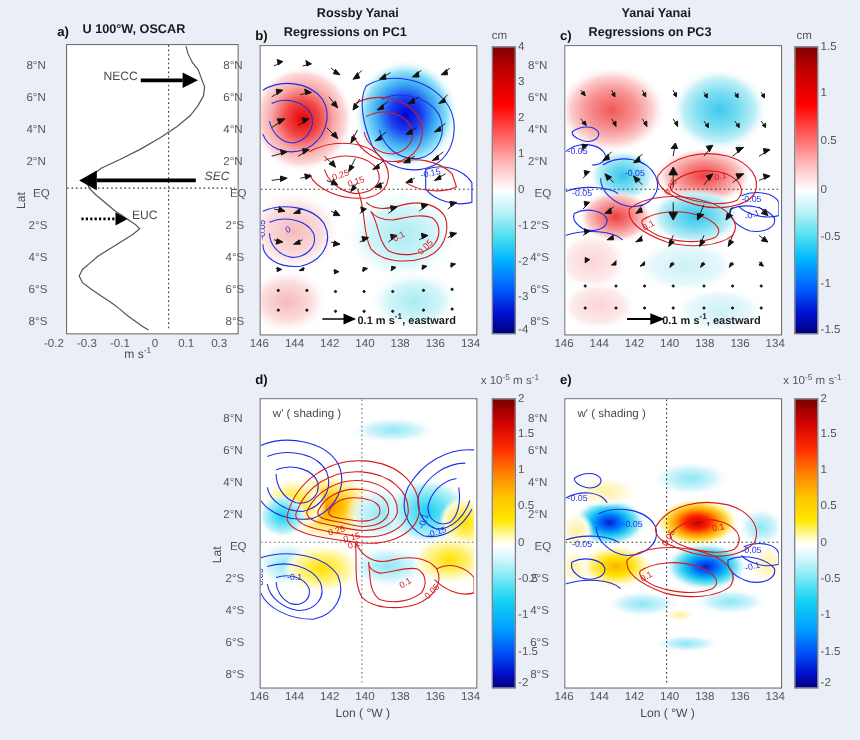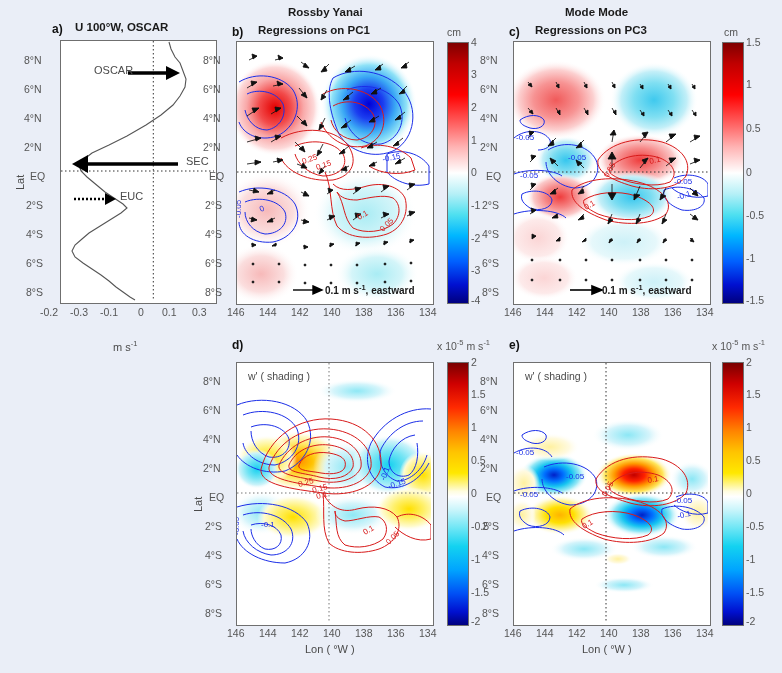--- a/index.html
+++ b/index.html
@@ -53,43 +53,43 @@
   <div class="vlabel">Lat</div>
 </div>
 
 <div class="abs tick" style="left:40px;top:306px;">-0.2</div>
 <div class="abs tick" style="left:70px;top:306px;">-0.3</div>
 <div class="abs tick" style="left:100px;top:306px;">-0.1</div>
 <div class="abs tick" style="left:138px;top:306px;">0</div>
 <div class="abs tick" style="left:162px;top:306px;">0.1</div>
 <div class="abs tick" style="left:192px;top:306px;">0.3</div>
 
-<div class="abs txt" style="left:113px;top:339px;">
+<div class="abs txt" style="left:113px;top:314px;">
   <span>m s</span><span class="sup">-1</span>
 </div>
 
 <svg class="abs" style="left:60px;top:40px;" width="155" height="262">
 
   <g>
     <line x1="68" y1="33" x2="106" y2="33" stroke="#000" stroke-width="3.5"></line>
     <polygon points="106,26 120,33 106,40" fill="#000"></polygon>
   </g>
 
   <g>
     <line x1="28" y1="124" x2="118" y2="124" stroke="#000" stroke-width="3.5"></line>
     <polygon points="28,115 12,124 28,133" fill="#000"></polygon>
   </g>
 
   <g>
     <line x1="14" y1="159" x2="45" y2="159" stroke="#000" stroke-width="2.6" stroke-dasharray="2,2"></line>
     <polygon points="45,153 56,159 45,165" fill="#000"></polygon>
   </g>
 </svg>
-<div class="abs txt" style="left:94px;top:64px;">OSCAR</div>
-<div class="abs txt" style="left:186px;top:155px;">SEC</div>
+<div class="abs txt" style="left:94px;top:64px;">NECC</div>
+<div class="abs txt" style="left:186px;top:155px;font-style:italic;">SEC</div>
 <div class="abs txt" style="left:120px;top:190px;">EUC</div>
 
 <div class="abs txtb" style="left:288px;top:6px;">Rossby Yanai</div>
 <div class="abs panel-letter" style="left:232px;top:25px;">b)</div>
 <div class="abs txtb" style="left:258px;top:24px;">Regressions on PC1</div>
 
 <div class="axbox" style="left:236px;top:41px;width:196px;height:262px;">
   <svg width="194" height="260" viewBox="0 0 194 260">
     <defs>
       <radialGradient id="bR1" cx="50%" cy="50%" r="50%">
@@ -433,21 +433,21 @@
 <div class="abs tick" style="left:471px;top:36px;">4</div>
 <div class="abs tick" style="left:471px;top:68px;">3</div>
 <div class="abs tick" style="left:471px;top:101px;">2</div>
 <div class="abs tick" style="left:471px;top:134px;">1</div>
 <div class="abs tick" style="left:471px;top:166px;">0</div>
 <div class="abs tick" style="left:471px;top:199px;">-1</div>
 <div class="abs tick" style="left:471px;top:232px;">-2</div>
 <div class="abs tick" style="left:471px;top:264px;">-3</div>
 <div class="abs tick" style="left:471px;top:294px;">-4</div>
 
-<div class="abs txtb" style="left:565px;top:6px;">Mode Mode</div>
+<div class="abs txtb" style="left:565px;top:6px;">Yanai Yanai</div>
 <div class="abs panel-letter" style="left:509px;top:25px;">c)</div>
 <div class="abs txtb" style="left:535px;top:24px;">Regressions on PC3</div>
 
 <div class="axbox" style="left:513px;top:41px;width:196px;height:262px;">
   <svg width="194" height="260" viewBox="0 0 194 260">
     <defs>
       <radialGradient id="cR1" cx="50%" cy="50%" r="50%">
         <stop offset="0%" stop-color="#f05a5a"></stop>
             <stop offset="45%" stop-color="#f79393"></stop>
         <stop offset="75%" stop-color="#fcd0d0"></stop>

